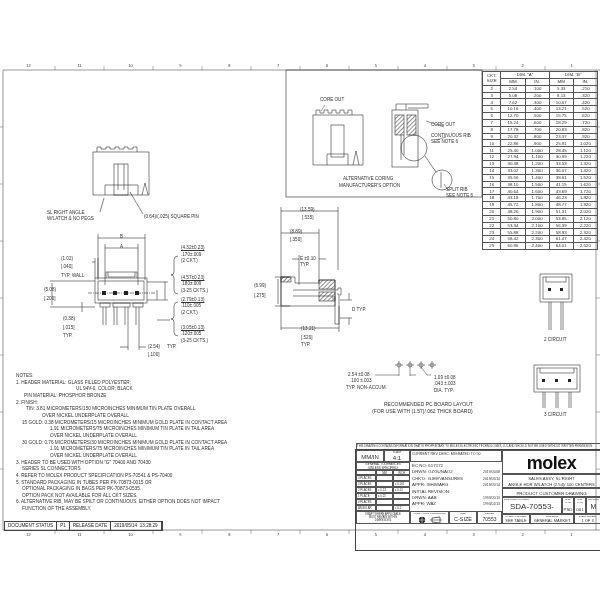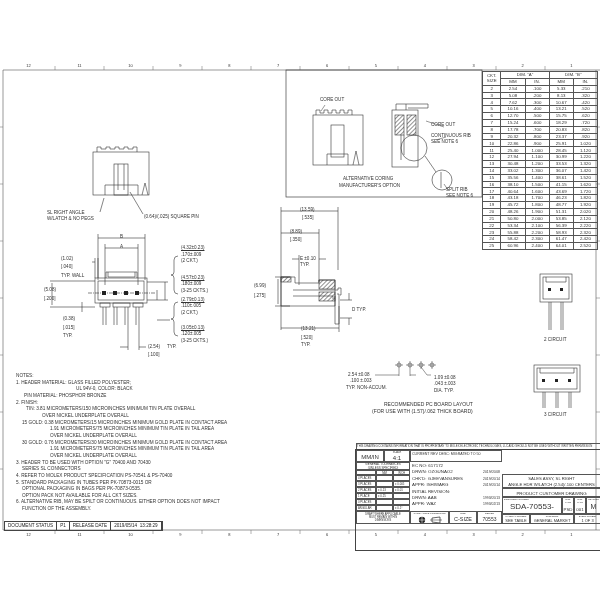--- a/index.html
+++ b/index.html
@@ -641,20 +641,21 @@
   </div>
   <div class="cell" style="left:93px;top:61px;width:28px;height:13px;text-align:center;">
     <div style="font-size:2.4px;line-height:3px">SIZE</div>
     <div style="font-size:5.5px;line-height:9px">C-SIZE</div>
   </div>
   <div class="cell" style="left:121px;top:61px;width:25px;height:13px;text-align:center;">
     <div style="font-size:2.4px;line-height:3px">SERIES</div>
     <div style="font-size:5px;line-height:9px">70553</div>
   </div>
 
+  <div class="cell" style="left:146px;top:0;width:99px;height:24px;text-align:center;font-size:18px;font-weight:bold;line-height:24px;color:#111;letter-spacing:-0.5px;">molex</div>
   <div class="cell" style="left:146px;top:24px;width:99px;height:14px;text-align:center;font-size:4.2px;line-height:5.5px;padding-top:1px;">
     <div>SALES ASSY, SL RIGHT</div>
     <div>ANGLE HDR W/LATCH (2.54)/.100 CENTERS</div>
   </div>
   <div class="cell" style="left:146px;top:38px;width:99px;height:9px;text-align:center;font-size:4.4px;line-height:9px;">PRODUCT CUSTOMER DRAWING</div>
   <div class="cell" style="left:146px;top:47px;width:60px;height:17px;">
     <div style="font-size:2.4px;line-height:3px;padding-left:1px">DOCUMENT NUMBER</div>
     <div style="font-size:8px;line-height:12px;text-align:center">SDA-70553-XXXX</div>
   </div>
   <div class="cell" style="left:206px;top:47px;width:12px;height:17px;text-align:center;">

